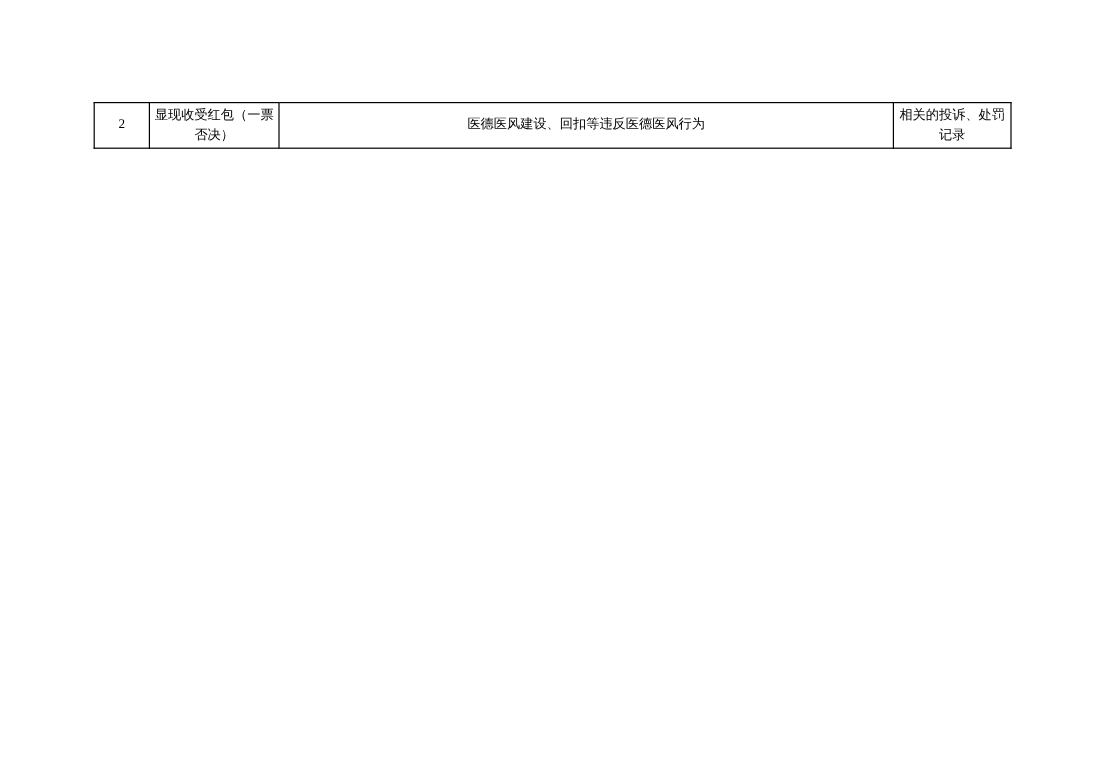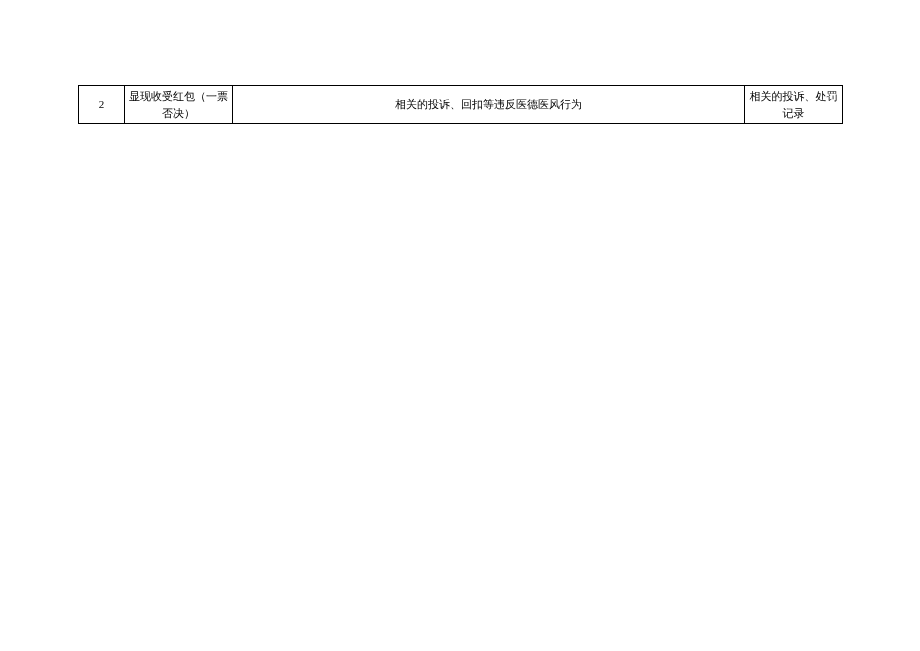--- a/index.html
+++ b/index.html
@@ -55,18 +55,18 @@
     <colgroup>
       <col class="col-1">
       <col class="col-2">
       <col class="col-3">
       <col class="col-4">
     </colgroup>
     <tbody>
       <tr>
         <td>2</td>
         <td>显现收受红包（一票否决）</td>
-        <td>相关的投诉、回扣等违反医德医风行为</td>
+        <td>医德医风建设、回扣等违反医德医风行为</td>
         <td>相关的投诉、处罚记录</td>
       </tr>
     </tbody>
   </table>
 </div>
 
 </body></html>

